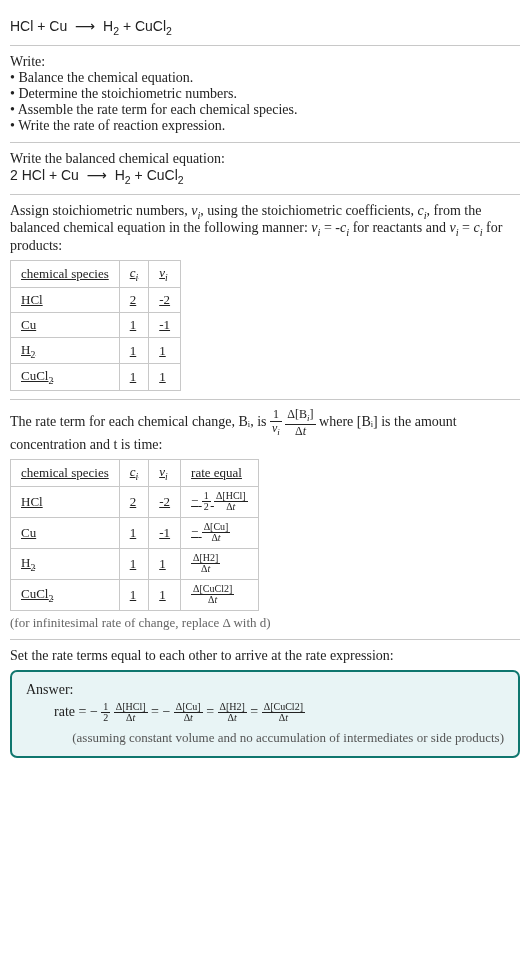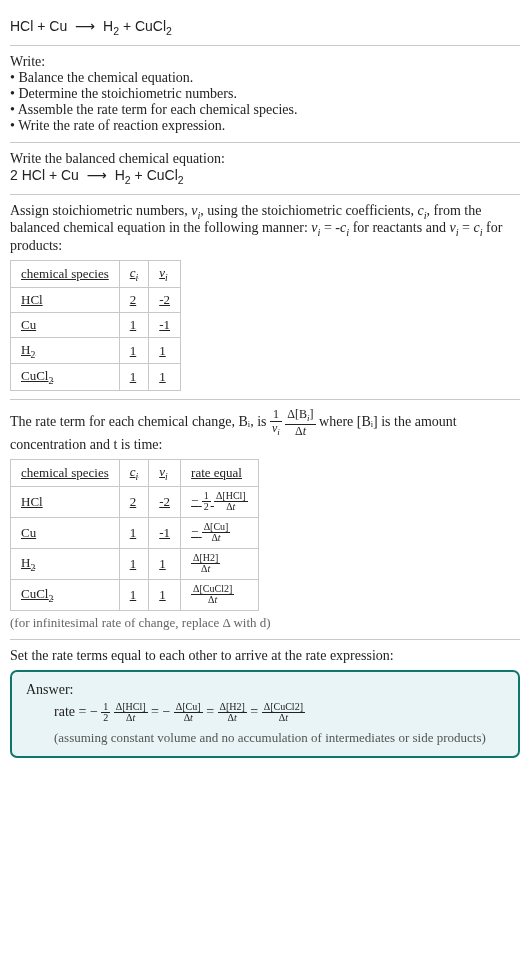--- a/index.html
+++ b/index.html
@@ -205,15 +205,15 @@
       <span class="frac frac-sm"><span class="num">1</span><span class="den">2</span></span>
       <span class="frac frac-sm"><span class="num">Δ[HCl]</span><span class="den">Δ<i>t</i></span></span>
       =
       <span>−</span>
       <span class="frac frac-sm"><span class="num">Δ[Cu]</span><span class="den">Δ<i>t</i></span></span>
       =
       <span class="frac frac-sm"><span class="num">Δ[H2]</span><span class="den">Δ<i>t</i></span></span>
       =
       <span class="frac frac-sm"><span class="num">Δ[CuCl2]</span><span class="den">Δ<i>t</i></span></span>
     </div>
-    <div class="small-note indent" style="text-align:left; color:#555; margin-top:6px;">(assuming constant volume and no accumulation of intermediates or side products)</div>
+    <div class="small-note indent" style="text-align:right; color:#555; margin-top:6px;">(assuming constant volume and no accumulation of intermediates or side products)</div>
   </div>
 </div>
 
 </body></html>

